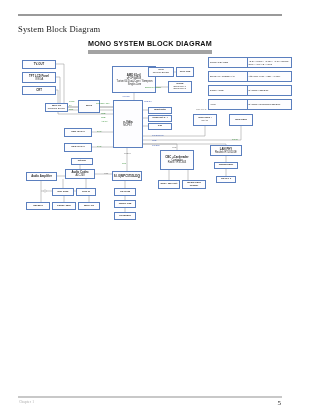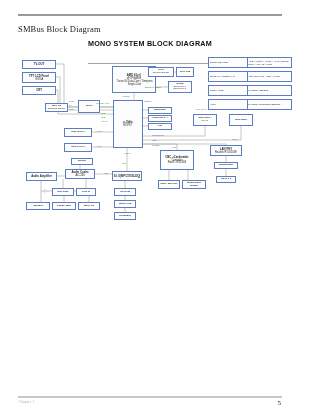--- a/index.html
+++ b/index.html
@@ -43,21 +43,21 @@
   }
 
   
   .diagram-title {
     position:absolute; left:0; right:0; top:39px;
     text-align:center;
     font-size:7.2px; font-weight:bold; color:#111;
     letter-spacing:0.25px;
   }
   .diagram-title span {
-    border-bottom:1px solid #a3a3a3; padding-bottom:15px;
+    border-bottom:4px solid #a3a3a3; padding-bottom:2px;
   }
 
   #canvas {
     position:absolute; left:0; top:50px; width:300px; height:185px;
   }
   #wires { position:absolute; left:0; top:0; width:300px; height:185px; }
 
   .blk {
     position:absolute;
     border:0.7px solid #5b7fbe;
@@ -101,21 +101,21 @@
   .netlbl.blue { color:#3b5bb5; }
   .netlbl.gray { color:#777; }
 </style>
 </head>
 <body>
 
 <div id="page">
 
   <div class="header-rule"></div>
 
-  <div class="page-heading">SMBus Block Diagram</div>
+  <div class="page-heading">System Block Diagram</div>
 
   <div class="diagram-title">
     <span>MONO SYSTEM BLOCK DIAGRAM</span>
   </div>
 
   <div id="canvas">
     <svg id="wires" viewBox="0 0 300 185">
       <g stroke="#8e8e8e" stroke-width="0.5" fill="none">
 
         <path d="M56 14 H64 V57 H113"></path>

